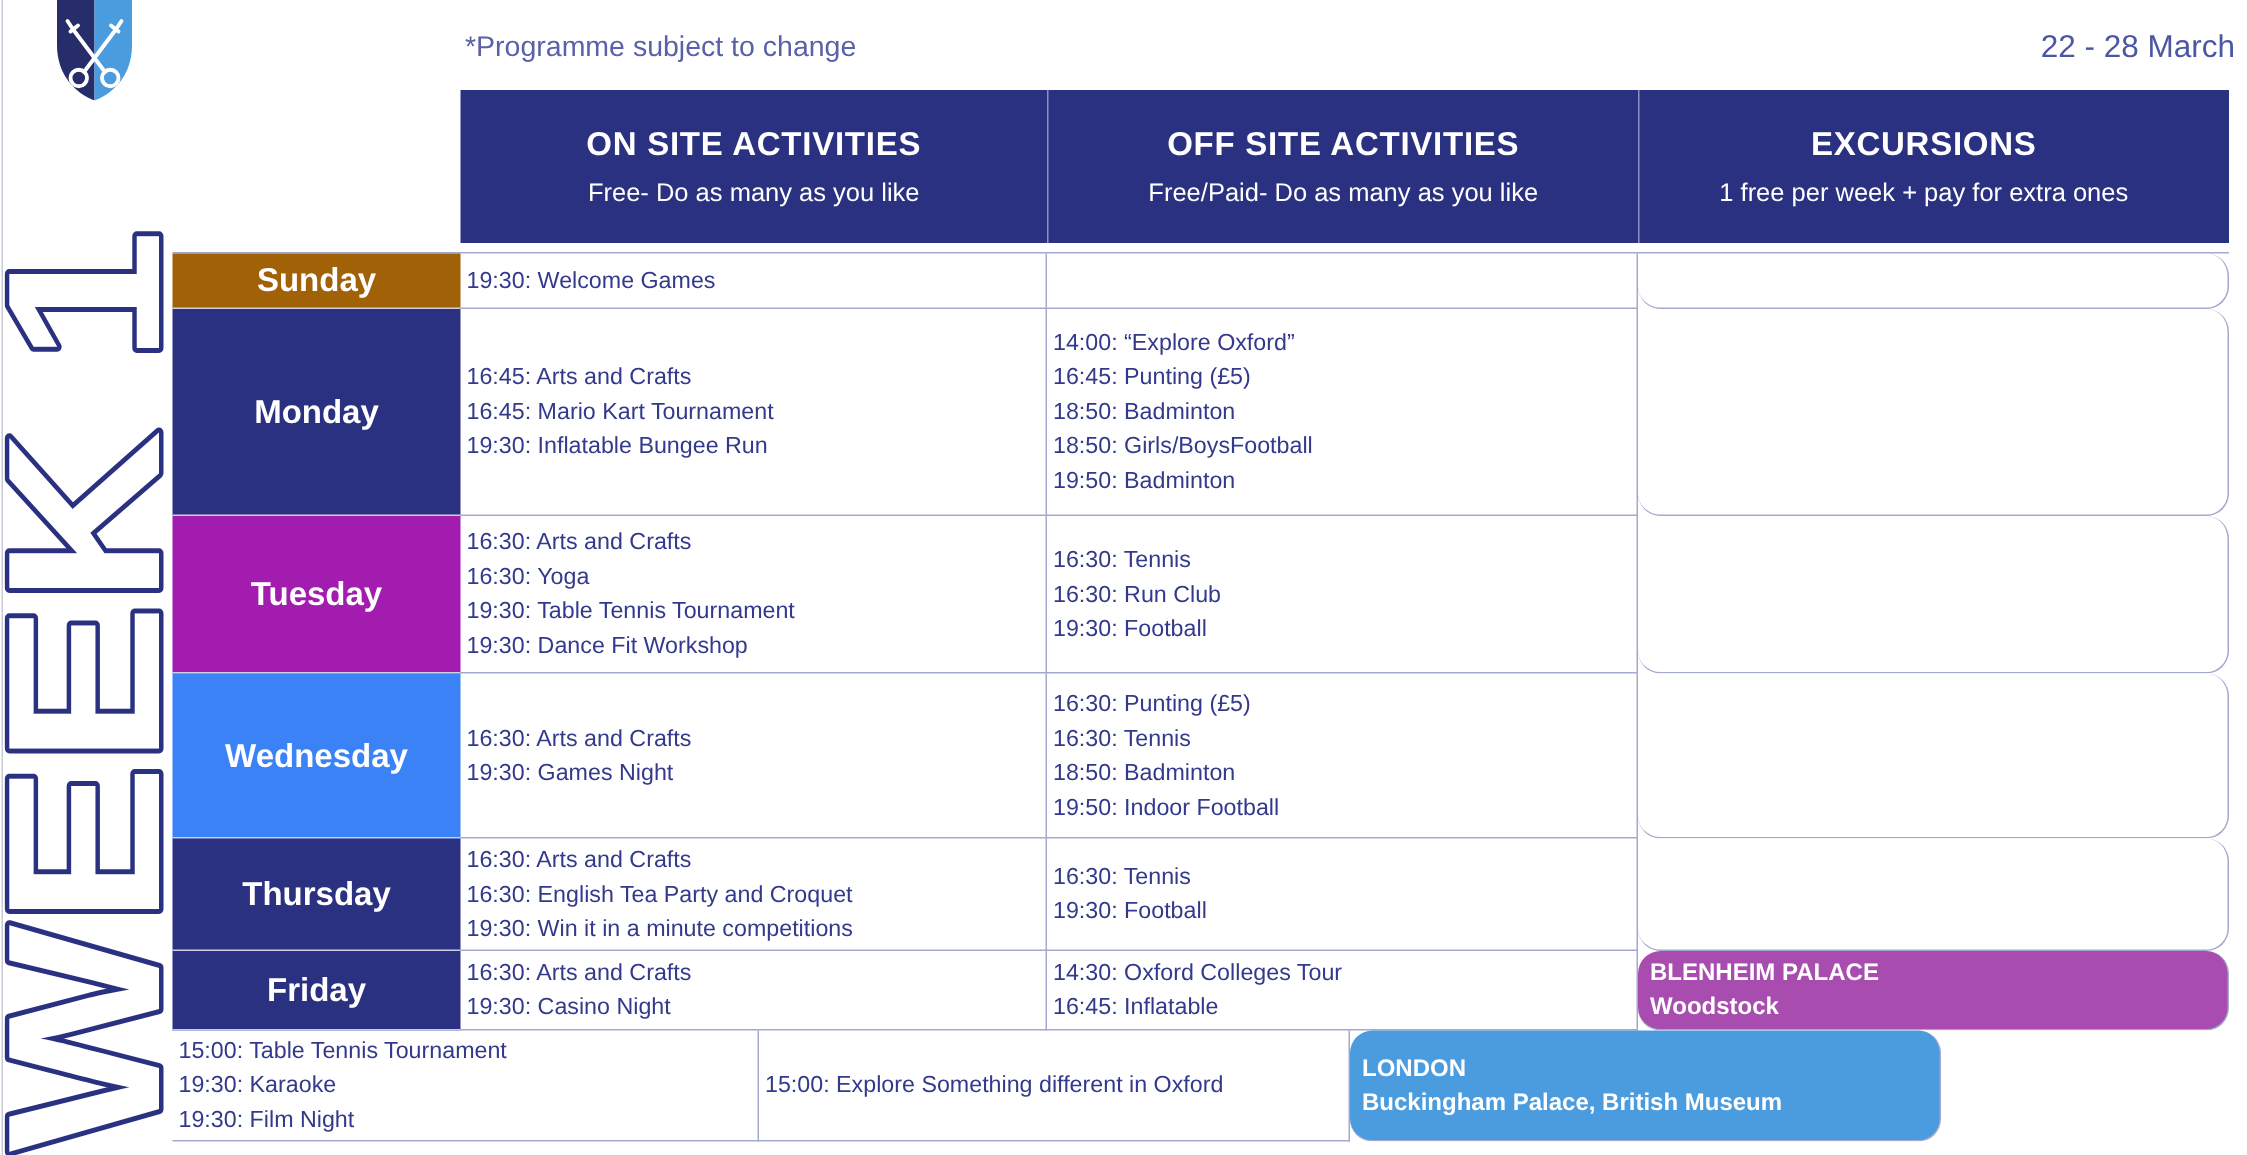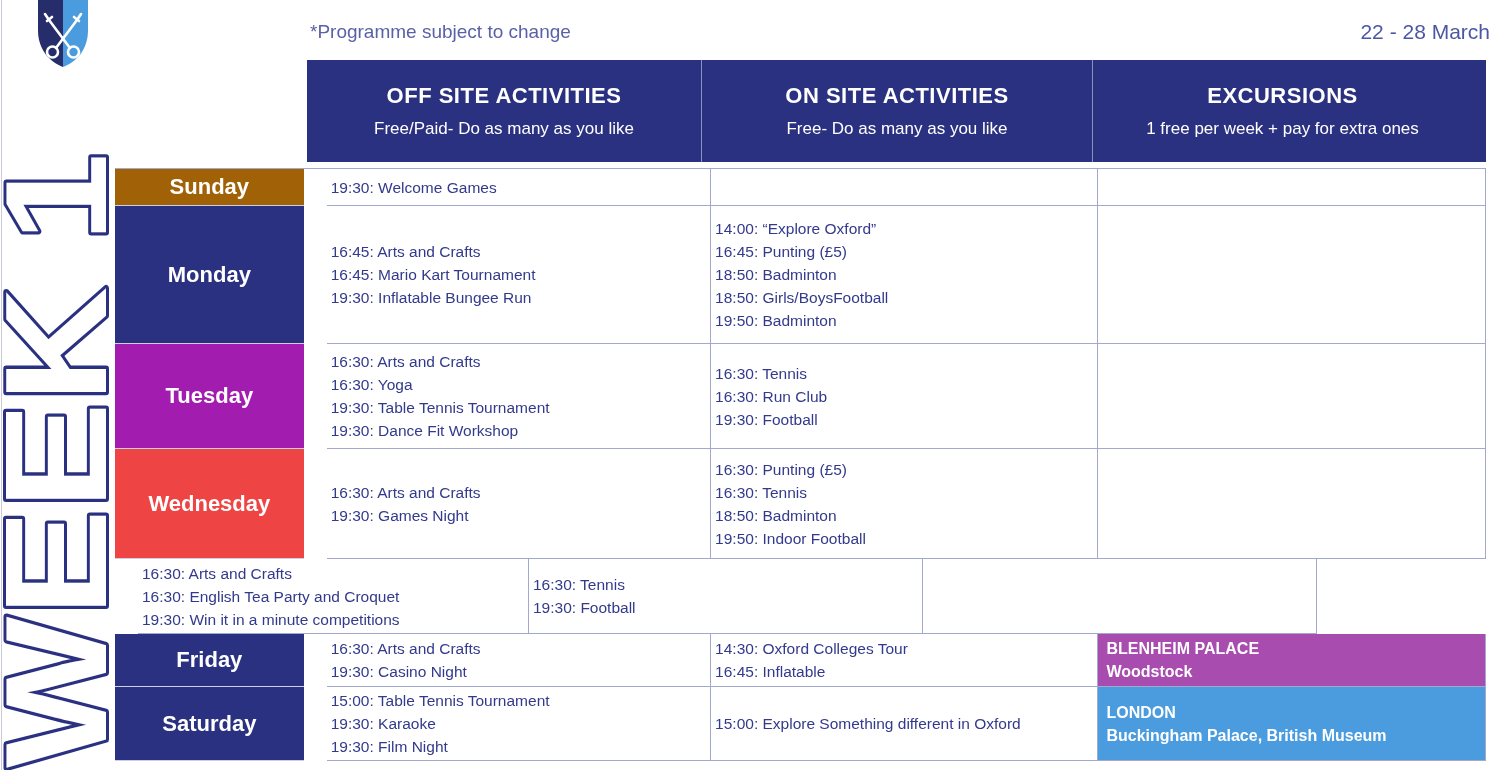--- a/index.html
+++ b/index.html
@@ -25,24 +25,24 @@
 
   .tbody{position:absolute;left:115px;top:168px;width:1371px;border-top:1px solid #a3a8cf;}
   .row{display:flex;}
   .r0{height:37px;} .r1{height:138px;} .r2{height:105px;} .r3{height:110px;}
   .r4{height:75px;} .r5{height:53px;} .r6{height:74px;}
   .cell{box-sizing:border-box;border-right:1px solid #a3a8cf;border-bottom:1px solid #a3a8cf;}
   .day{width:192px;color:#fff;font-weight:bold;font-size:22px;display:flex;align-items:center;
        justify-content:center;border-bottom-color:#cdd0e4;border-right:none;}
   .acts{display:flex;flex-direction:column;justify-content:center;padding:1px 4px;
         font-size:15.5px;line-height:23px;color:#333a8c;}
-  .onsite{width:391px;margin-left:23px;}
+  .onsite{width:391px;}
   .offsite{width:394px;}
   .exc{width:394px;display:flex;flex-direction:column;justify-content:center;
-       padding:1px 8px;font-size:16px;line-height:23px;color:#fff;}
+       padding:1px 8px;font-size:16px;line-height:23px;color:#fff;border-radius:15px;}
   .exc .t{font-weight:bold;}
   .exc .s{font-weight:bold;}
 </style>
 </head>
 <body>
 
 <div class="page">
 
   <div class="edge-line"></div>
 
@@ -67,27 +67,27 @@
   </svg>
 
   <svg class="week-banner" width="115" height="630" viewBox="0 0 115 630">
     <text transform="translate(106 628) rotate(-90)" fill="#ffffff" stroke-width="6" stroke-linejoin="round" paint-order="stroke fill" textLength="615" lengthAdjust="spacingAndGlyphs" stroke="#2b3181">WEEK 1</text>
   </svg>
 
   <div class="note">*Programme subject to change</div>
   <div class="date-range">22 - 28 March</div>
 
   <div class="header-row" style="background:#2b3181;">
+    <div class="hcell hc1">
+      <div class="t">ON SITE ACTIVITIES</div>
+      <div class="s">Free- Do as many as you like</div>
+    </div>
     <div class="hcell hc2">
       <div class="t">OFF SITE ACTIVITIES</div>
       <div class="s">Free/Paid- Do as many as you like</div>
-    </div>
-    <div class="hcell hc1">
-      <div class="t">ON SITE ACTIVITIES</div>
-      <div class="s">Free- Do as many as you like</div>
     </div>
     <div class="hcell hc3">
       <div class="t">EXCURSIONS</div>
       <div class="s">1 free per week + pay for extra ones</div>
     </div>
   </div>
 
   <div class="tbody">
 
     <div class="row r0">
@@ -126,35 +126,36 @@
         </div>
       <div class="cell acts offsite">
           <div class="line">16:30: Tennis</div>
           <div class="line">16:30: Run Club</div>
           <div class="line">19:30: Football</div>
         </div>
       <div class="cell exc"></div>
     </div>
 
     <div class="row r3">
-      <div class="cell day" style="background:#ef4444;">Wednesday</div>
+      <div class="cell day" style="background:#3b82f6;">Wednesday</div>
       <div class="cell acts onsite">
           <div class="line">16:30: Arts and Crafts</div>
           <div class="line">19:30: Games Night</div>
         </div>
       <div class="cell acts offsite">
           <div class="line">16:30: Punting (£5)</div>
           <div class="line">16:30: Tennis</div>
           <div class="line">18:50: Badminton</div>
           <div class="line">19:50: Indoor Football</div>
         </div>
       <div class="cell exc"></div>
     </div>
 
     <div class="row r4">
+      <div class="cell day" style="background:#2b3181;">Thursday</div>
       <div class="cell acts onsite">
           <div class="line">16:30: Arts and Crafts</div>
           <div class="line">16:30: English Tea Party and Croquet</div>
           <div class="line">19:30: Win it in a minute competitions</div>
         </div>
       <div class="cell acts offsite">
           <div class="line">16:30: Tennis</div>
           <div class="line">19:30: Football</div>
         </div>
       <div class="cell exc"></div>
@@ -170,21 +171,20 @@
           <div class="line">14:30: Oxford Colleges Tour</div>
           <div class="line">16:45: Inflatable</div>
         </div>
       <div class="cell exc" style="background: rgb(168, 76, 175);">
         <div class="t">BLENHEIM PALACE</div>
         <div class="s">Woodstock</div>
       </div>
     </div>
 
     <div class="row r6">
-      <div class="cell day" style="background:#2b3181;">Saturday</div>
       <div class="cell acts onsite">
           <div class="line">15:00: Table Tennis Tournament</div>
           <div class="line">19:30: Karaoke</div>
           <div class="line">19:30: Film Night</div>
         </div>
       <div class="cell acts offsite">
           <div class="line">15:00: Explore Something different in Oxford</div>
         </div>
       <div class="cell exc" style="background: rgb(74, 156, 223);">
         <div class="t">LONDON</div>

